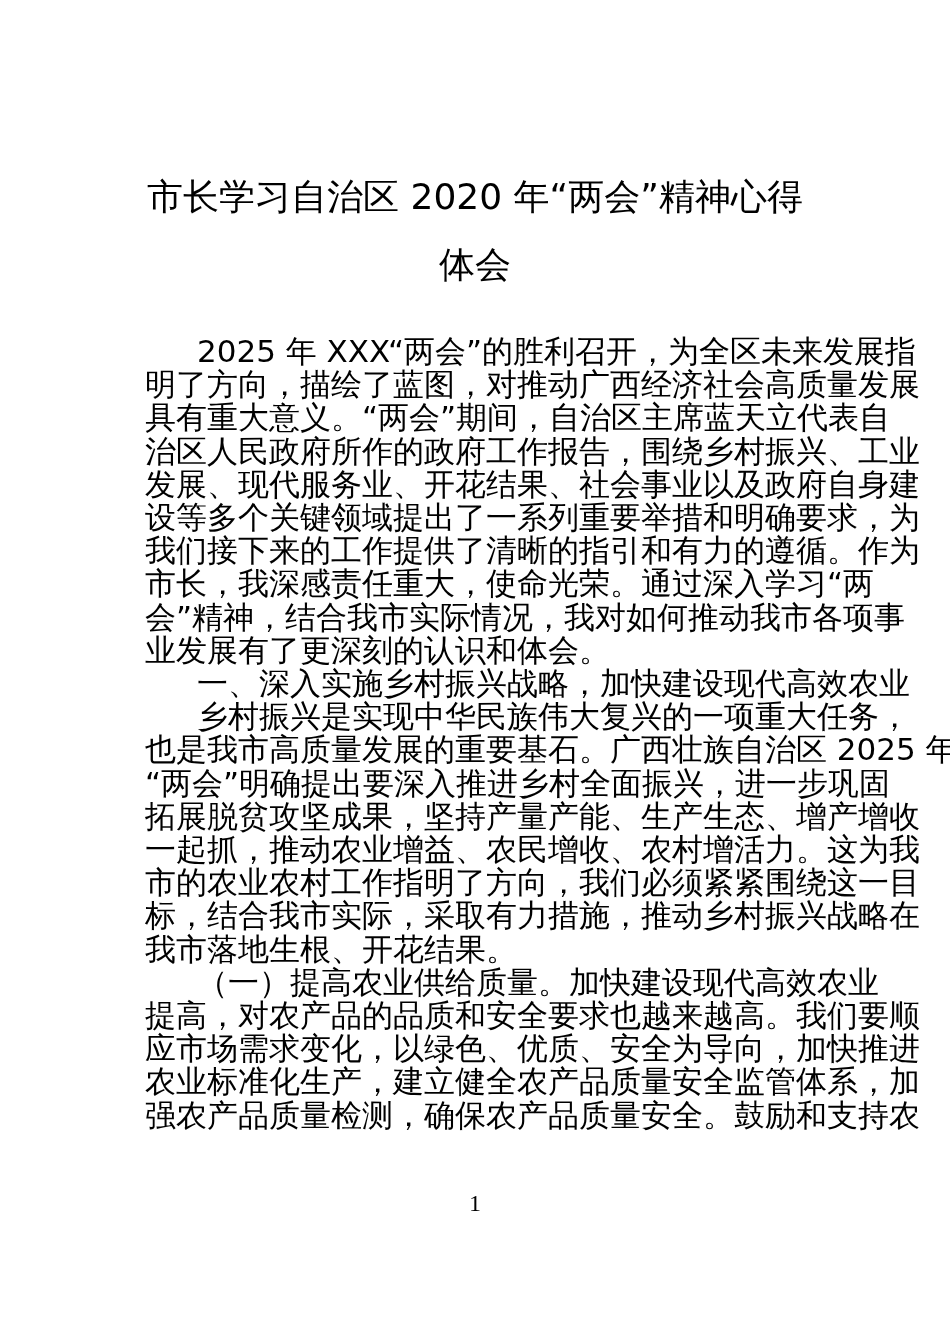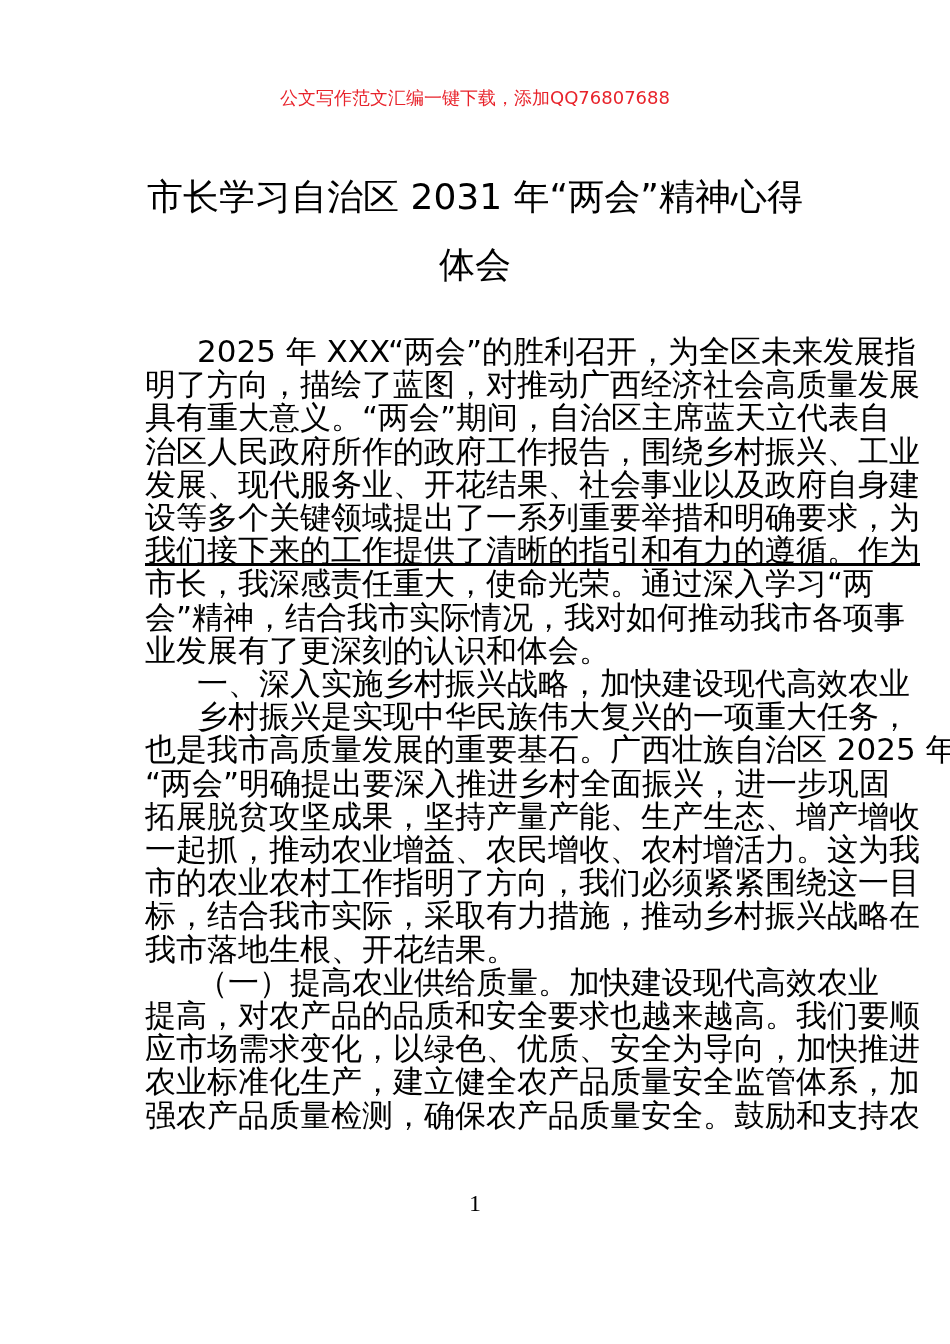--- a/index.html
+++ b/index.html
@@ -27,33 +27,32 @@
     .body-line.indent { left: 197px; width: 610px; }
     .page-number {
       position: absolute; left: 0; width: 950px; top: 1188px; text-align: center;
       font-family: "Liberation Serif", serif; font-size: 24px; line-height: 30px; color: #000;
     }
   </style>
 </head>
 <body>
 
 <div class="page">
-  <div class="header-banner">公文写作范文汇编一键下载，添加QQ76807688</div>
 
-  <div class="title-line l1">市长学习自治区 2031 年“两会”精神心得</div>
+  <div class="title-line l1">市长学习自治区 2020 年“两会”精神心得</div>
   <div class="title-line l2">体会</div>
 
   <div id="body-lines">
       <div class="body-line indent" style="top: 335px;">2025 年 XXX“两会”的胜利召开，为全区未来发展指</div>
       <div class="body-line" style="top: 368.2px;">明了方向，描绘了蓝图，对推动广西经济社会高质量发展</div>
       <div class="body-line" style="top: 401.4px;">具有重大意义。“两会”期间，自治区主席蓝天立代表自</div>
       <div class="body-line" style="top: 434.6px;">治区人民政府所作的政府工作报告，围绕乡村振兴、工业</div>
       <div class="body-line" style="top: 467.8px;">发展、现代服务业、开花结果、社会事业以及政府自身建</div>
       <div class="body-line" style="top: 501px;">设等多个关键领域提出了一系列重要举措和明确要求，为</div>
-      <div class="body-line" style="top: 534.2px; text-decoration: underline;">我们接下来的工作提供了清晰的指引和有力的遵循。作为</div>
+      <div class="body-line" style="top: 534.2px;">我们接下来的工作提供了清晰的指引和有力的遵循。作为</div>
       <div class="body-line" style="top: 567.4px;">市长，我深感责任重大，使命光荣。通过深入学习“两</div>
       <div class="body-line" style="top: 600.6px;">会”精神，结合我市实际情况，我对如何推动我市各项事</div>
       <div class="body-line last" style="top: 633.8px;">业发展有了更深刻的认识和体会。</div>
       <div class="body-line indent last" style="top: 667px;">一、深入实施乡村振兴战略，加快建设现代高效农业</div>
       <div class="body-line indent" style="top: 700.2px;">乡村振兴是实现中华民族伟大复兴的一项重大任务，</div>
       <div class="body-line" style="top: 733.4px;">也是我市高质量发展的重要基石。广西壮族自治区 2025 年</div>
       <div class="body-line" style="top: 766.6px;">“两会”明确提出要深入推进乡村全面振兴，进一步巩固</div>
       <div class="body-line" style="top: 799.8px;">拓展脱贫攻坚成果，坚持产量产能、生产生态、增产增收</div>
       <div class="body-line" style="top: 833px;">一起抓，推动农业增益、农民增收、农村增活力。这为我</div>
       <div class="body-line" style="top: 866.2px;">市的农业农村工作指明了方向，我们必须紧紧围绕这一目</div>

